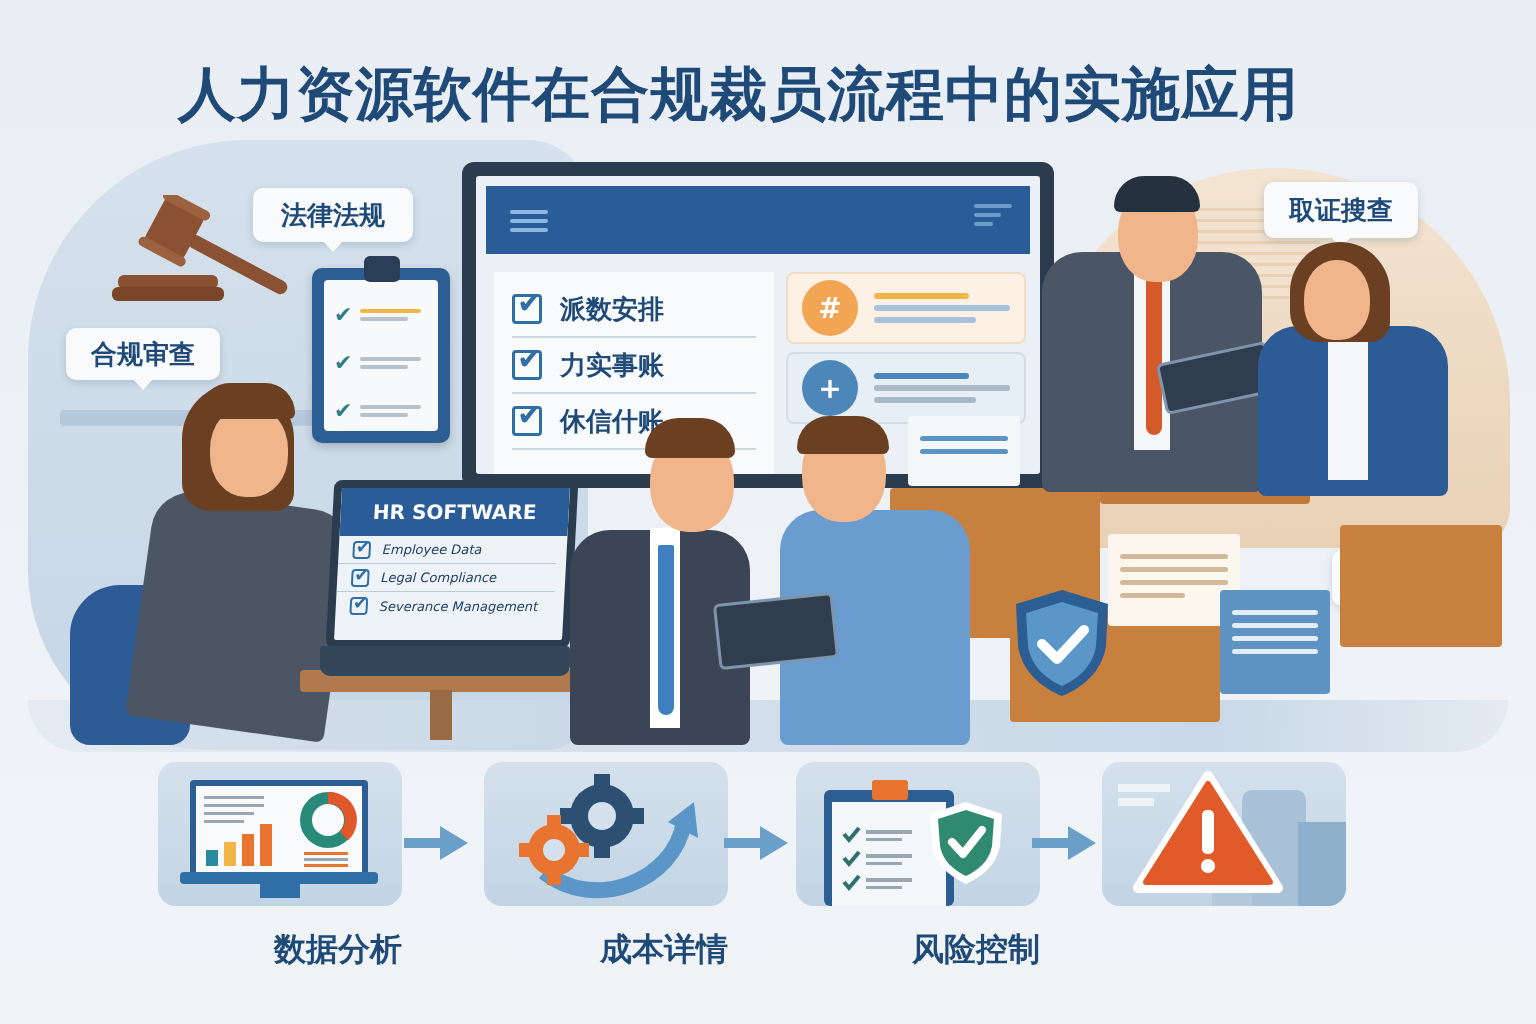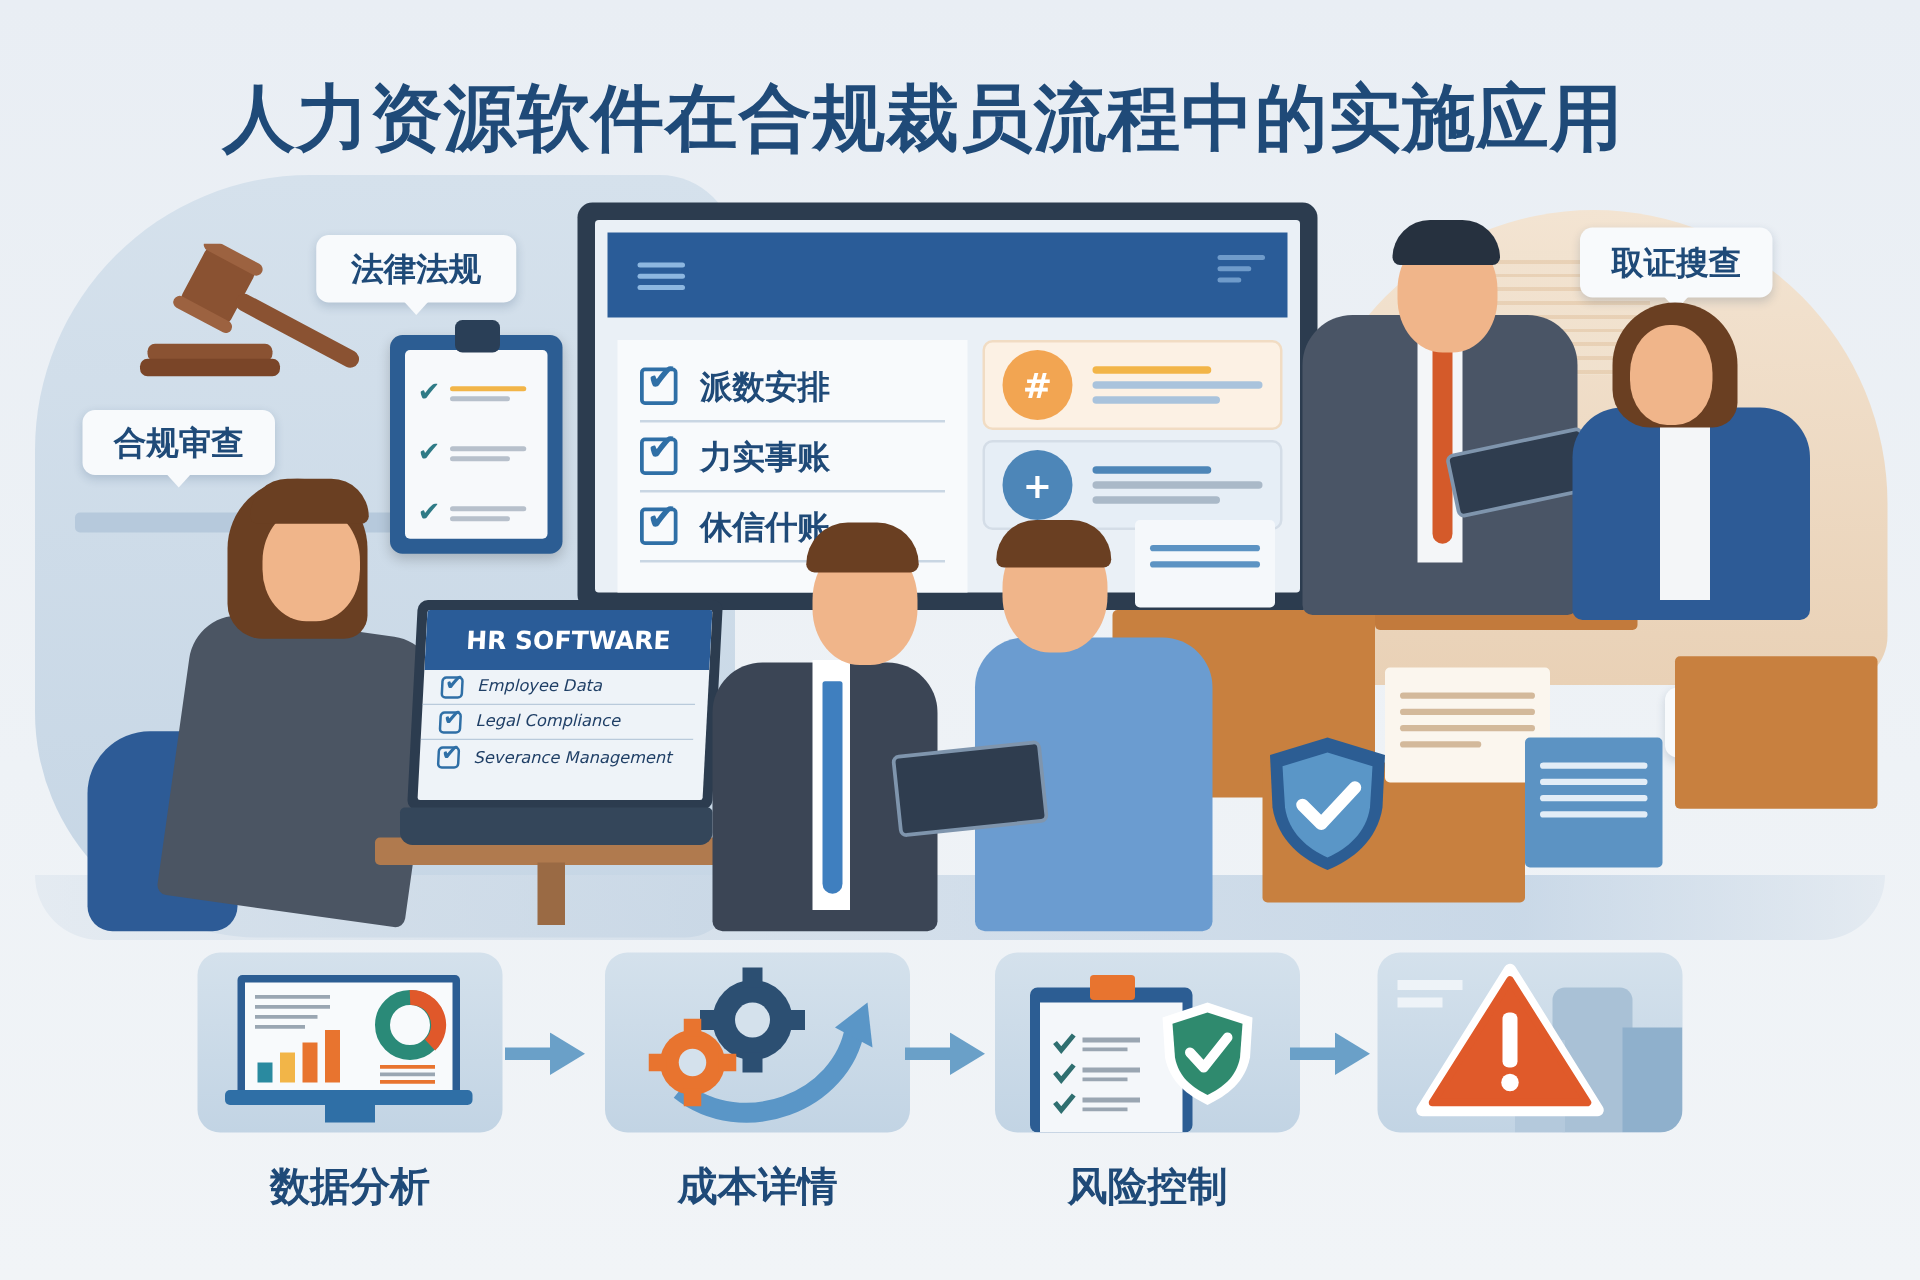--- a/index.html
+++ b/index.html
@@ -140,21 +140,21 @@
   .shield-big { position:absolute; left: 1010px; top: 586px; width: 104px; height: 112px; }
 
   
   .step { position:absolute; top: 762px; width: 244px; }
   .step-card {
     width: 244px; height: 144px; border-radius: 18px;
     background: linear-gradient(180deg,#d4e1ec,#c2d4e4);
     position: relative; overflow: hidden;
   }
   .step-label {
-    margin-top: 22px; text-align: center; font-size: 32px; font-weight: 700; color: #1f4a78; white-space: nowrap;
+    margin-top: 22px; text-align: right; font-size: 32px; font-weight: 700; color: #1f4a78; white-space: nowrap;
   }
   .arrow {
     position:absolute; top: 826px; width: 64px; height: 34px;
   }
 </style>
 </head>
 <body>
 
 <div class="title">人力资源软件在合规裁员流程中的实施应用</div>
 

